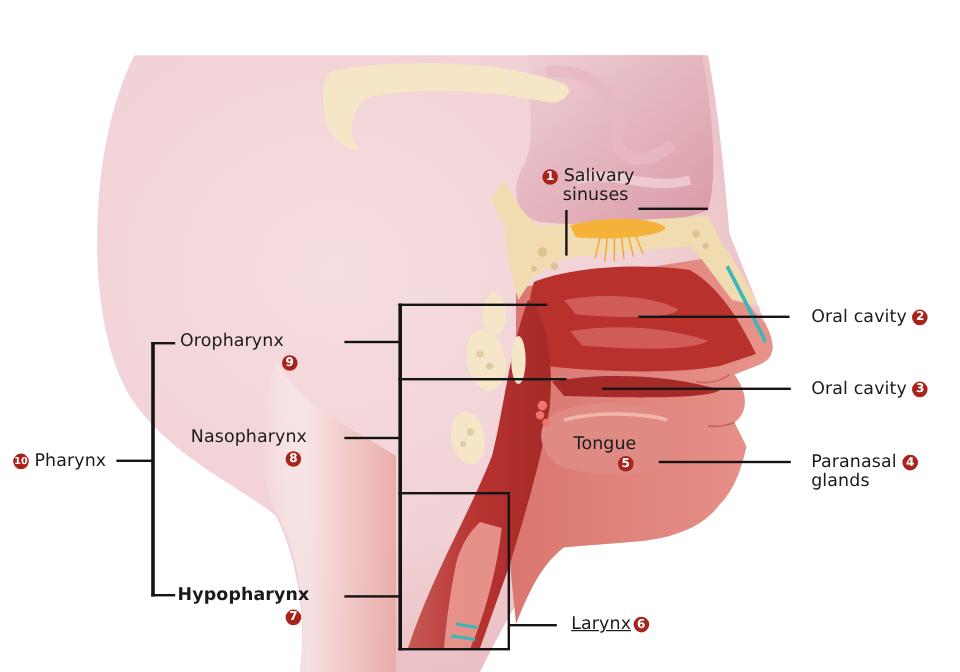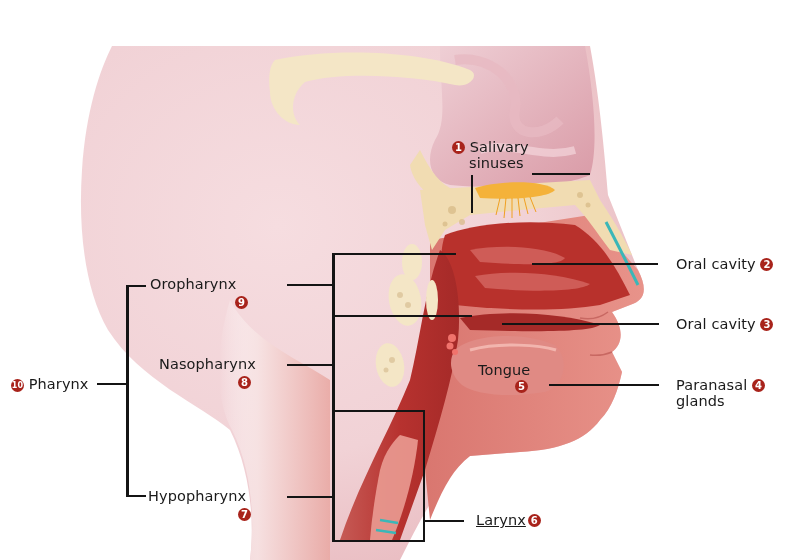--- a/index.html
+++ b/index.html
@@ -172,21 +172,21 @@
 <div class="lbl" style="left:150px;top:276px;">
   <span>Oropharynx</span>
 </div>
 <span class="num numb" style="left:235px;top:296px;">9</span>
 
 <div class="lbl" style="left:159px;top:356px;">
   <span>Nasopharynx</span>
 </div>
 <span class="num numb" style="left:238px;top:376px;">8</span>
 
-<div class="lbl" style="left:148px;top:488px;">
+<div class="lbl" style="left:148px;top:488px;font-weight:bold;">
   <span>Hypopharynx</span>
 </div>
 <span class="num numb" style="left:238px;top:508px;">7</span>
 
 <div class="lbl" style="left:11px;top:376px;">
   <span class="num" style="font-size:8px;">10</span>
   <span>Pharynx</span>
 </div>
 
 </body></html>

